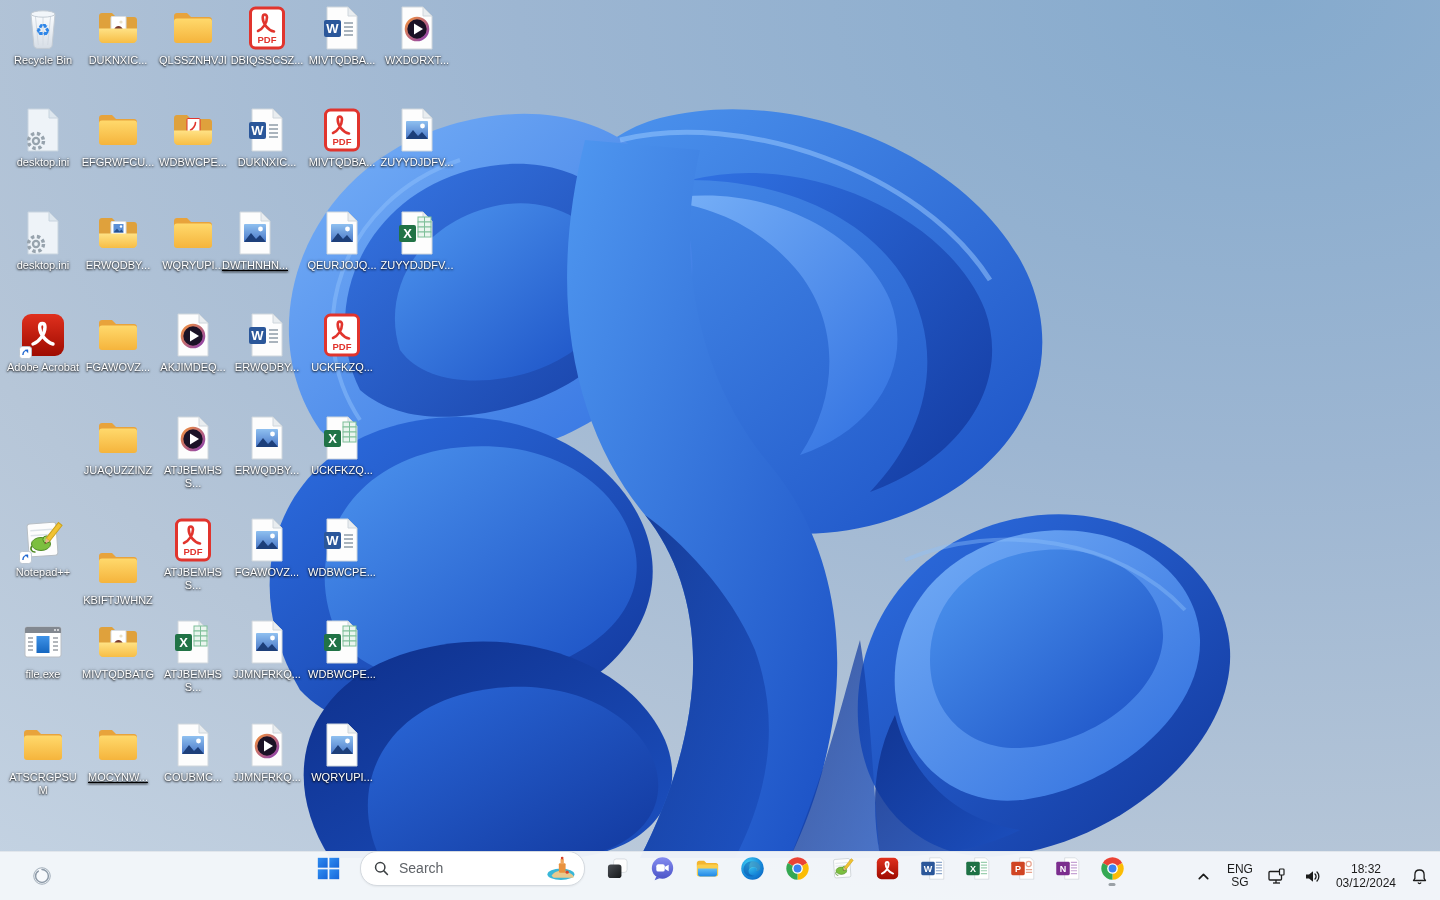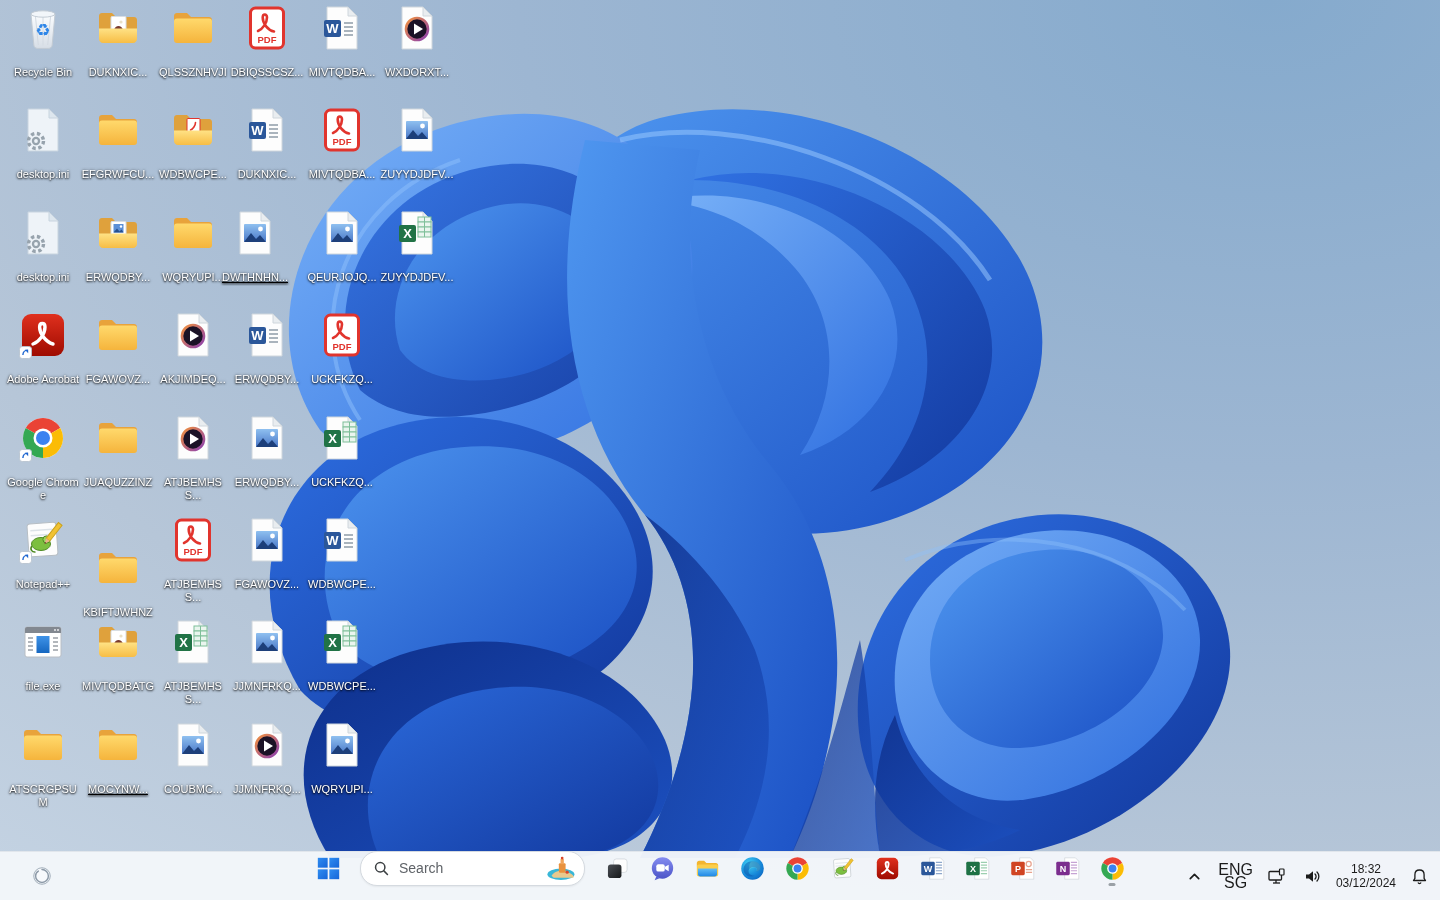--- a/index.html
+++ b/index.html
@@ -5,35 +5,35 @@
   html,body{margin:0;padding:0;}
   body{width:1440px;height:900px;overflow:hidden;font-family:"Liberation Sans",sans-serif;}
   #desktop{position:relative;width:1440px;height:900px;
     background:radial-gradient(130% 130% at 88% 0%, #85aacd 0%, #9db6d2 40%, #b6c6d8 75%, #c3d2e2 100%);}
   #wallpaper{position:absolute;left:0;top:0;width:1440px;height:900px;}
   #icons{position:absolute;left:6px;top:0;width:480px;height:852px;}
   .icon-cell{position:absolute;width:74px;display:flex;flex-direction:column;align-items:center;cursor:default;}
   .icon-img{width:48px;height:48px;position:relative;}
   .icon-img>svg.main{width:48px;height:48px;display:block;}
   .shortcut{position:absolute;left:0;bottom:0;width:13px;height:13px;}
-  .icon-label{margin-top:14px;font-size:11px;line-height:13px;color:#fff;text-align:center;max-width:74px;
+  .icon-label{margin-top:2px;font-size:11px;line-height:13px;color:#fff;text-align:center;max-width:74px;
     word-break:break-all;text-shadow:0 1px 2px rgba(0,0,0,.9),0 0 3px rgba(0,0,0,.55);}
   #taskbar{position:absolute;left:0;right:0;bottom:0;height:48px;background:rgba(243,246,250,.97);
     border-top:1px solid #e1e6ec;}
   #tb-left{position:absolute;left:22px;top:0;height:48px;display:flex;align-items:center;}
   #tb-center{position:absolute;left:50%;top:0;transform:translateX(-50%);height:32px;display:flex;align-items:center;gap:5px;}
   .tb-btn{width:40px;height:40px;border-radius:6px;display:flex;align-items:center;justify-content:center;position:relative;}
   .tb-btn svg{width:27px;height:27px;display:block;}
   .run-dot{position:absolute;bottom:2px;left:50%;transform:translateX(-50%);width:7px;height:3px;border-radius:2px;background:#9aa0a6;}
   .search-pill{width:208px;height:33px;background:#fff;border:1px solid #d5dae0;border-radius:17px;
     display:flex;align-items:center;padding:0 3px 0 12px;margin:0 7px;box-shadow:0 1px 2px rgba(0,0,0,.06);}
   .search-text{color:#5f6368;font-size:14px;margin-left:9px;flex:1;}
   #tray{position:absolute;right:8px;top:0;height:48px;display:flex;align-items:center;gap:11px;color:#1b1b1b;}
   .tray-btn{display:flex;align-items:center;justify-content:center;padding:3px;border-radius:4px;}
-  .tray-lang{font-size:16px;line-height:13px;text-align:center;}
+  .tray-lang{font-size:12px;line-height:13px;text-align:center;}
   .tray-clock{font-size:12px;line-height:14px;text-align:center;}
   .tray-btn svg{width:19px;height:19px;display:block;}
 </style>
 </head>
 <body>
 
 <div id="desktop">
 
   <svg id="wallpaper" viewBox="0 0 1440 900" preserveAspectRatio="none">
     <defs>
@@ -395,38 +395,20 @@
       <div class="icon-cell" style="left: 299px; top: 311px;">
         <div class="icon-img">
           <svg class="main" viewBox="0 0 48 48">
             <rect x="7.5" y="4" width="33" height="40" rx="5" fill="#fff" stroke="#e1342d" stroke-width="3"></rect>
             <path d="M15 27c5-2 9-8.5 9-13.5 0-4-4.3-4-4.3 0 0 6 5.3 13 11.3 14" fill="none" stroke="#e1342d" stroke-width="2.6" stroke-linecap="round"></path>
             <text x="24" y="38.5" font-size="9.5" font-weight="bold" fill="#e1342d" text-anchor="middle" font-family="Liberation Sans, sans-serif">PDF</text>
           </svg>
         </div>
         <div class="icon-label">UCKFKZQ...</div>
       </div>
-      <div class="icon-cell" style="left: 0px; top: 414px;">
-        <div class="icon-img">
-          <svg class="main" viewBox="0 0 48 48">
-            <circle cx="24" cy="24" r="20" fill="#fff"></circle>
-            <path d="M24 24L6.7 14A20 20 0 0 1 41.3 14Z" fill="#ea4335"></path>
-            <path d="M24 24L41.3 14A20 20 0 0 1 24 44Z" fill="#fbbc05"></path>
-            <path d="M24 24L24 44A20 20 0 0 1 6.7 14Z" fill="#34a853"></path>
-            <circle cx="24" cy="24" r="9.5" fill="#fff"></circle>
-            <circle cx="24" cy="24" r="7" fill="#3b82f0"></circle>
-          </svg>
-          <svg class="shortcut" viewBox="0 0 14 14">
-            <rect x="0.5" y="0.5" width="13" height="13" rx="3" fill="#fff" stroke="#b9c4cf"></rect>
-            <path d="M4.2 9.8c0-3.2 2.2-5.4 5.2-5.4" fill="none" stroke="#1e66d0" stroke-width="1.5"></path>
-            <path d="M6.3 4.1h3.6v3.6z" fill="#1e66d0"></path>
-          </svg>
-        </div>
-        <div class="icon-label">Google Chrome</div>
-      </div>
       <div class="icon-cell" style="left: 75px; top: 414px;">
         <div class="icon-img">
           <svg class="main" viewBox="0 0 48 48">
             <path d="M5 12c0-1.7 1.3-3 3-3h10l4 4h18c1.7 0 3 1.3 3 3v2H5z" fill="#e8a33b"></path>
             <rect x="5" y="14.5" width="38" height="24.5" rx="3" fill="url(#fgrad)"></rect>
           </svg>
         </div>
         <div class="icon-label">JUAQUZZINZ</div>
       </div>
       <div class="icon-cell" style="left: 150px; top: 414px;">

